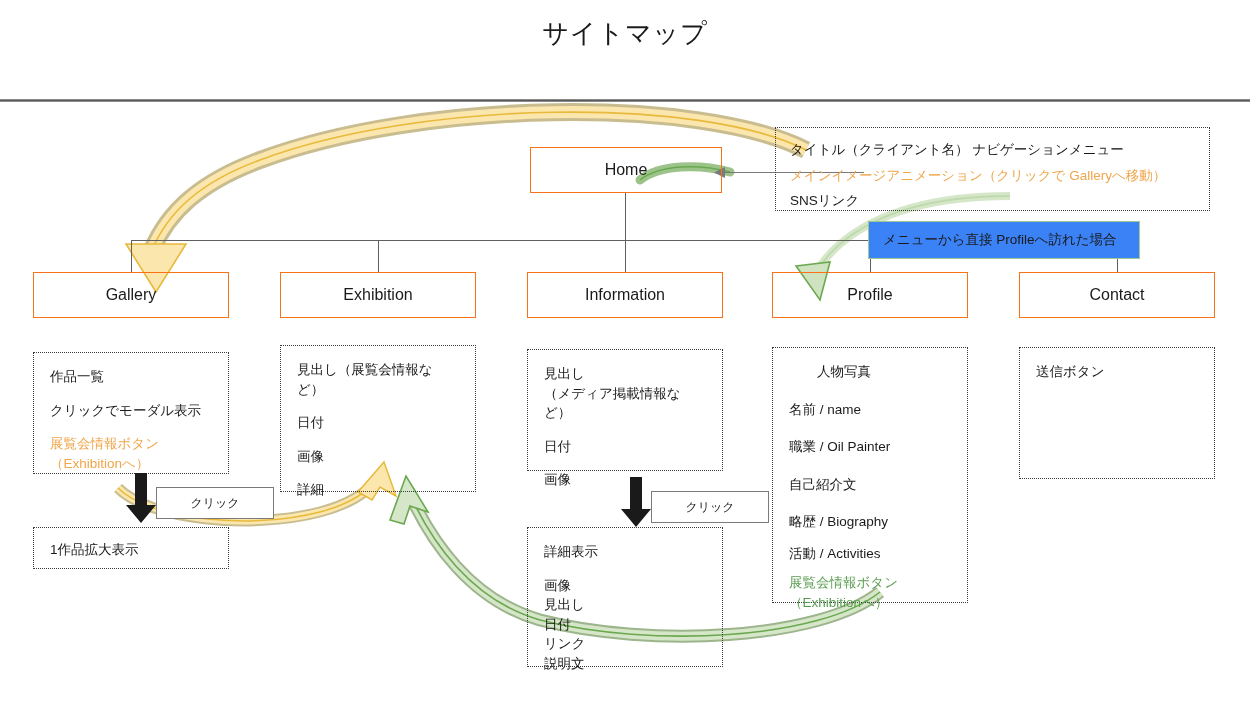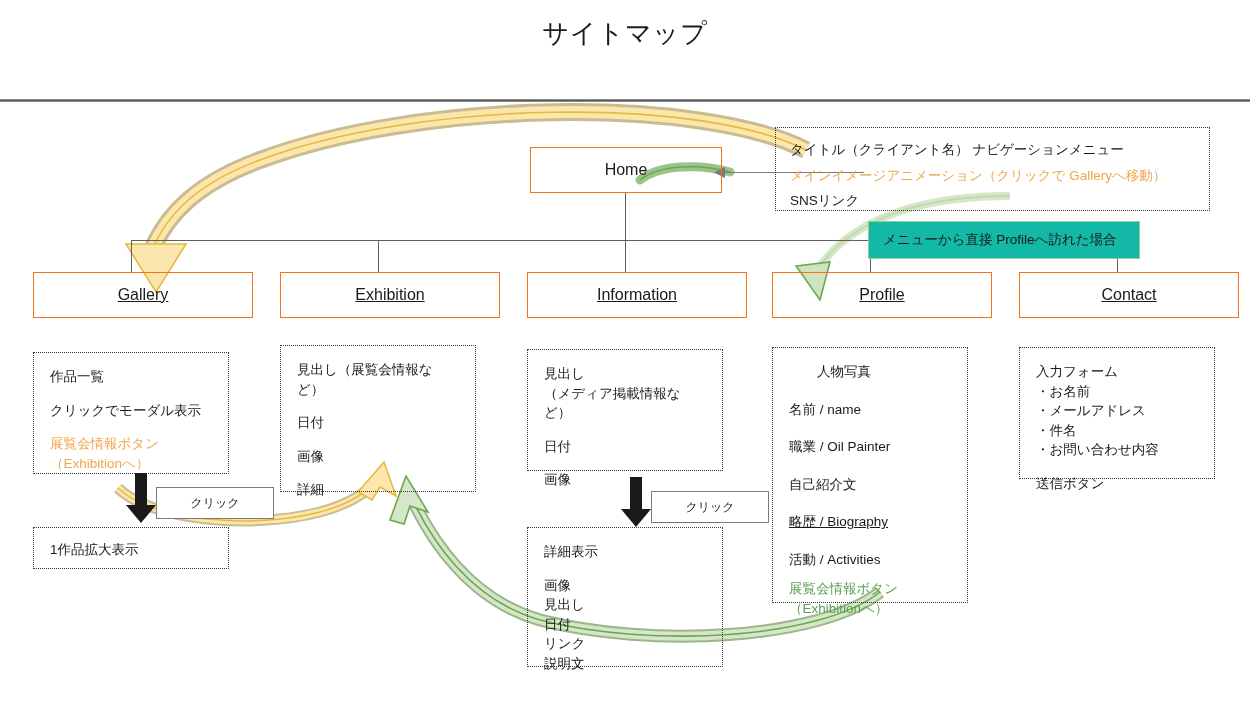--- a/index.html
+++ b/index.html
@@ -53,21 +53,21 @@
     display: flex;
     align-items: center;
     justify-content: center;
     font-size: 16px;
     color: #1a1a1a;
   }
   .node-home {
     left: 530px; top: 147px; width: 192px; height: 46px;
   }
   .node-lvl2 {
-    top: 272px; width: 220px; height: 46px; text-decoration: underline;
+    top: 272px; width: 196px; height: 46px;
   }
   
   .conn {
     position: absolute;
     background: #5f5f5f;
   }
   .conn-v { width: 1px; }
   .conn-h { height: 1px; }
   
   .panel {
@@ -83,21 +83,21 @@
   .panel .row { margin-bottom: 14px; white-space: pre-line; }
   .panel .row:last-child { margin-bottom: 0; }
   .panel .row.tight { margin-bottom: 6px; }
   .accent-orange { color: #f0a64b; }
   .accent-green { color: #5a9e52; }
   
   .note-green {
     position: absolute;
     box-sizing: border-box;
     border: 1px solid #9ec98f;
-    background: #14b8a6;
+    background: #3b82f6;
     display: flex;
     align-items: center;
     padding: 0 14px;
     font-size: 13.5px;
     color: #1a1a1a;
   }
   
   .click-box {
     position: absolute;
     box-sizing: border-box;
@@ -216,32 +216,27 @@
 （メディア掲載情報など）</div>
     <div class="row">日付</div>
     <div class="row">画像</div>
   </div>
 
   <div class="panel" style="left:772px; top:347px; width:196px; height:256px;">
     <div class="row tight" style="margin-bottom:18px;margin-left:28px;">人物写真</div>
     <div class="row tight" style="margin-bottom:18px;">名前 / name</div>
     <div class="row tight" style="margin-bottom:18px;">職業 / Oil Painter</div>
     <div class="row tight" style="margin-bottom:18px;">自己紹介文</div>
-    <div class="row tight" style="margin-bottom:18px;text-decoration:underline;">略歴 / Biography</div>
+    <div class="row tight" style="margin-bottom:12px;">略歴 / Biography</div>
     <div class="row tight" style="margin-bottom:10px;">活動 / Activities</div>
     <div class="row tight accent-green">展覧会情報ボタン
 （Exhibitionへ）</div>
   </div>
 
   <div class="panel" style="left:1019px; top:347px; width:196px; height:132px;">
-    <div class="row">入力フォーム
-・お名前
-・メールアドレス
-・件名
-・お問い合わせ内容</div>
     <div class="row">送信ボタン</div>
   </div>
 
   <div class="panel" style="left:33px; top:527px; width:196px; height:42px; padding-top:12px;">
     <div class="row">1作品拡大表示</div>
   </div>
 
   <svg class="black-arrow" style="left:124px; top:473px;" viewBox="0 0 34 50">
     <polygon points="11,0 23,0 23,32 32,32 17,50 2,32 11,32" fill="#1a1a1a"></polygon>
   </svg>

